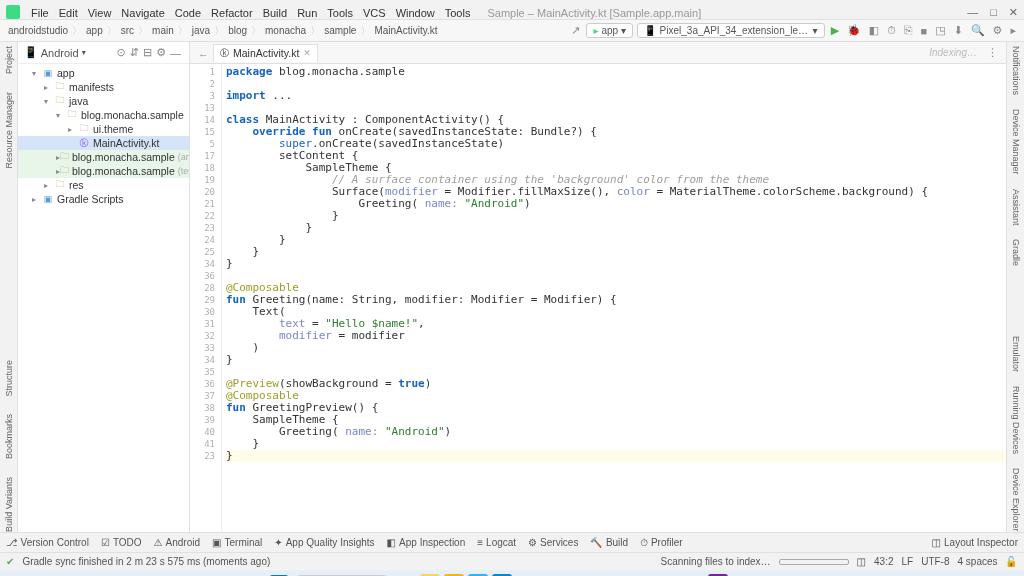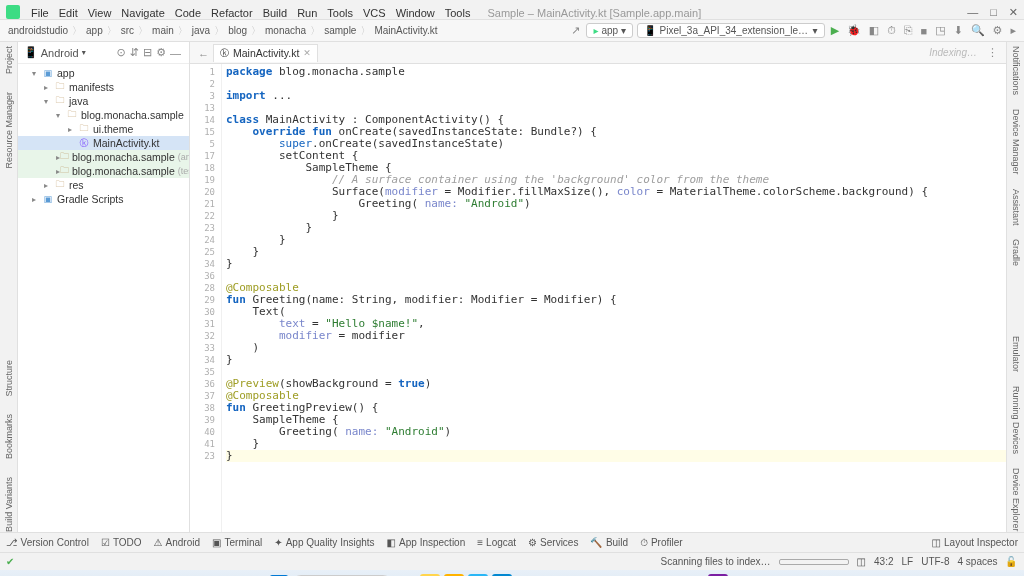--- a/index.html
+++ b/index.html
@@ -284,20 +284,21 @@
   <span class="bt">◧ <span>App Inspection</span></span>
   <span class="bt">≡ <span>Logcat</span></span>
   <span class="bt">⚙ <span>Services</span></span>
   <span class="bt">🔨 <span>Build</span></span>
   <span class="bt">⏱ <span>Profiler</span></span>
   <span class="bt right">◫ <span>Layout Inspector</span></span>
 </div>
 
 <div class="statusbar">
   <span class="sync-icon">✔</span>
+  <span>Gradle sync finished in 2 m 23 s 575 ms (moments ago)</span>
   <div class="right">
     <span>Scanning files to index…</span>
     <div class="progress"></div>
     <span>◫</span>
     <span>43:2</span>
     <span>LF</span>
     <span>UTF-8</span>
     <span>4 spaces</span>
     <span>🔓</span>
   </div>

